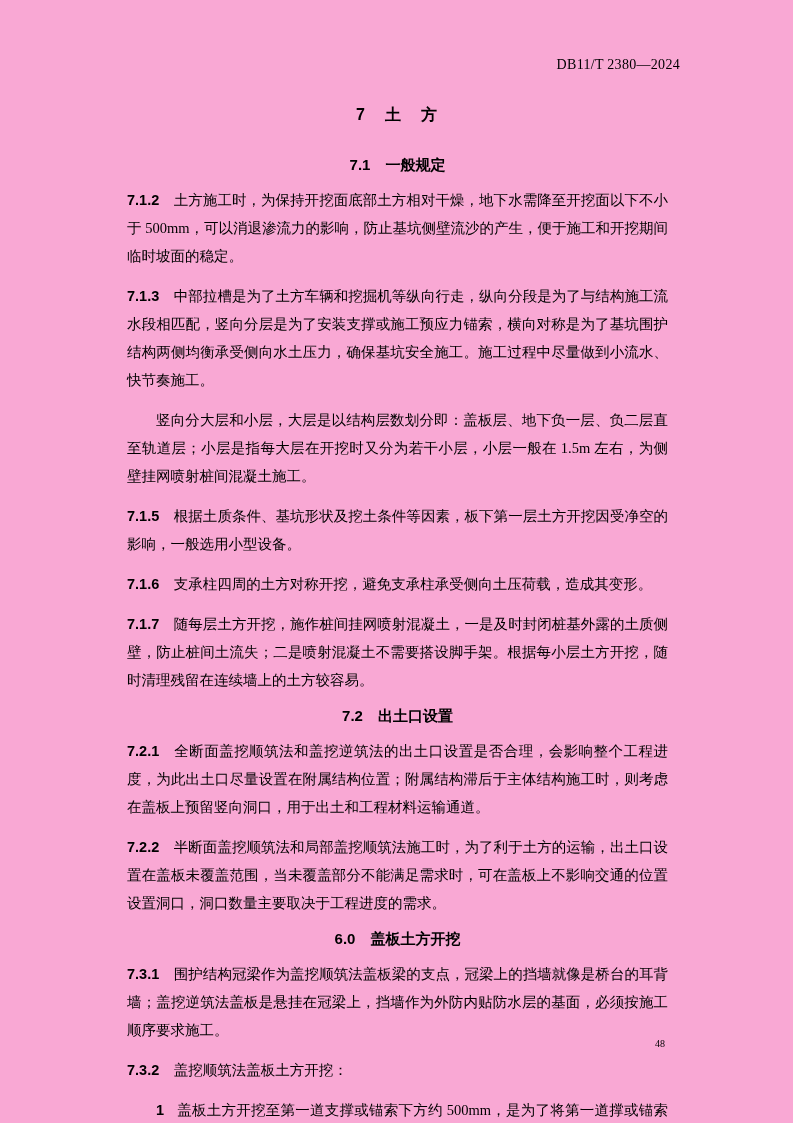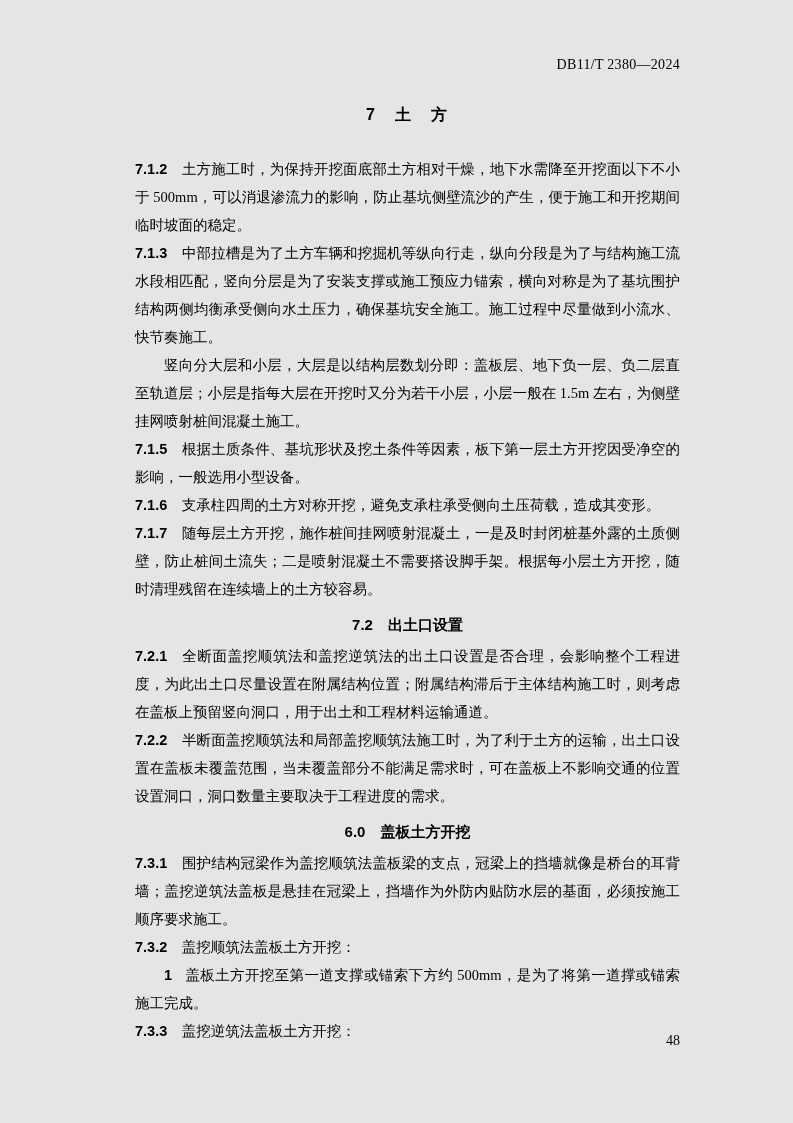--- a/index.html
+++ b/index.html
@@ -5,27 +5,26 @@
   html, body {
     margin: 0;
     padding: 0;
     background: #ffffff;
   }
   .page {
     position: relative;
     width: 793px;
     height: 1123px;
     margin: 0 auto;
-    background: #e5e5e5;
+    background: #f9a8d4;
     color: #000000;
     font-family: "Liberation Serif", "DejaVu Serif", serif;
     font-size: 14.5px;
     box-sizing: border-box;
     overflow: hidden;
-    padding-left: 20px;
   }
   .content {
     padding: 0 113px 0 115px;
   }
   .doc-header {
     margin-top: 57px;
     text-align: right;
     font-size: 14px;
     letter-spacing: 0.3px;
     font-family: "Liberation Serif", "DejaVu Serif", serif;
@@ -39,53 +38,54 @@
     letter-spacing: 2px;
   }
   .section-heading {
     margin: 12px 0 8px 0;
     text-align: center;
     font-family: "Liberation Sans", "DejaVu Sans", sans-serif;
     font-weight: bold;
     font-size: 15px;
   }
   p.clause {
-    margin: 0;
+    margin: 12px;
     text-align: justify;
     line-height: 1.93;
   }
   p.clause.indent {
     text-indent: 2em;
   }
   .clause-label {
     font-family: "Liberation Sans", "DejaVu Sans", sans-serif;
     font-weight: bold;
     margin-right: 1em;
   }
   .item-label {
     margin-right: 0.9em;
   }
   .page-footer {
     position: absolute;
-    right: 113px;
+    right: 128px;
     bottom: 74px;
-    font-size: 14px;
+    font-size: 10px;
     font-family: "Liberation Serif", "DejaVu Serif", serif;
   }
 </style>
 </head>
 <body>
 
 <div class="page">
   <div class="content">
     <div class="doc-header">DB11/T 2380—2024</div>
 
     <h1 class="chapter-title">7　土　方</h1>
 
     <div>
+        <h3 class="section-heading">7.1　一般规定</h3>
         <p class="clause"><b class="clause-label">7.1.2</b><span>土方施工时，为保持开挖面底部土方相对干燥，地下水需降至开挖面以下不小于 500mm，可以消退渗流力的影响，防止基坑侧壁流沙的产生，便于施工和开挖期间临时坡面的稳定。</span></p>
         <p class="clause"><b class="clause-label">7.1.3</b><span>中部拉槽是为了土方车辆和挖掘机等纵向行走，纵向分段是为了与结构施工流水段相匹配，竖向分层是为了安装支撑或施工预应力锚索，横向对称是为了基坑围护结构两侧均衡承受侧向水土压力，确保基坑安全施工。施工过程中尽量做到小流水、快节奏施工。</span></p>
         <p class="clause indent"><span>竖向分大层和小层，大层是以结构层数划分即：盖板层、地下负一层、负二层直至轨道层；小层是指每大层在开挖时又分为若干小层，小层一般在 1.5m 左右，为侧壁挂网喷射桩间混凝土施工。</span></p>
         <p class="clause"><b class="clause-label">7.1.5</b><span>根据土质条件、基坑形状及挖土条件等因素，板下第一层土方开挖因受净空的影响，一般选用小型设备。</span></p>
         <p class="clause"><b class="clause-label">7.1.6</b><span>支承柱四周的土方对称开挖，避免支承柱承受侧向土压荷载，造成其变形。</span></p>
         <p class="clause"><b class="clause-label">7.1.7</b><span>随每层土方开挖，施作桩间挂网喷射混凝土，一是及时封闭桩基外露的土质侧壁，防止桩间土流失；二是喷射混凝土不需要搭设脚手架。根据每小层土方开挖，随时清理残留在连续墙上的土方较容易。</span></p>
         <h3 class="section-heading">7.2　出土口设置</h3>
         <p class="clause"><b class="clause-label">7.2.1</b><span>全断面盖挖顺筑法和盖挖逆筑法的出土口设置是否合理，会影响整个工程进度，为此出土口尽量设置在附属结构位置；附属结构滞后于主体结构施工时，则考虑在盖板上预留竖向洞口，用于出土和工程材料运输通道。</span></p>
         <p class="clause"><b class="clause-label">7.2.2</b><span>半断面盖挖顺筑法和局部盖挖顺筑法施工时，为了利于土方的运输，出土口设置在盖板未覆盖范围，当未覆盖部分不能满足需求时，可在盖板上不影响交通的位置设置洞口，洞口数量主要取决于工程进度的需求。</span></p>
         <h3 class="section-heading">6.0　盖板土方开挖</h3>

